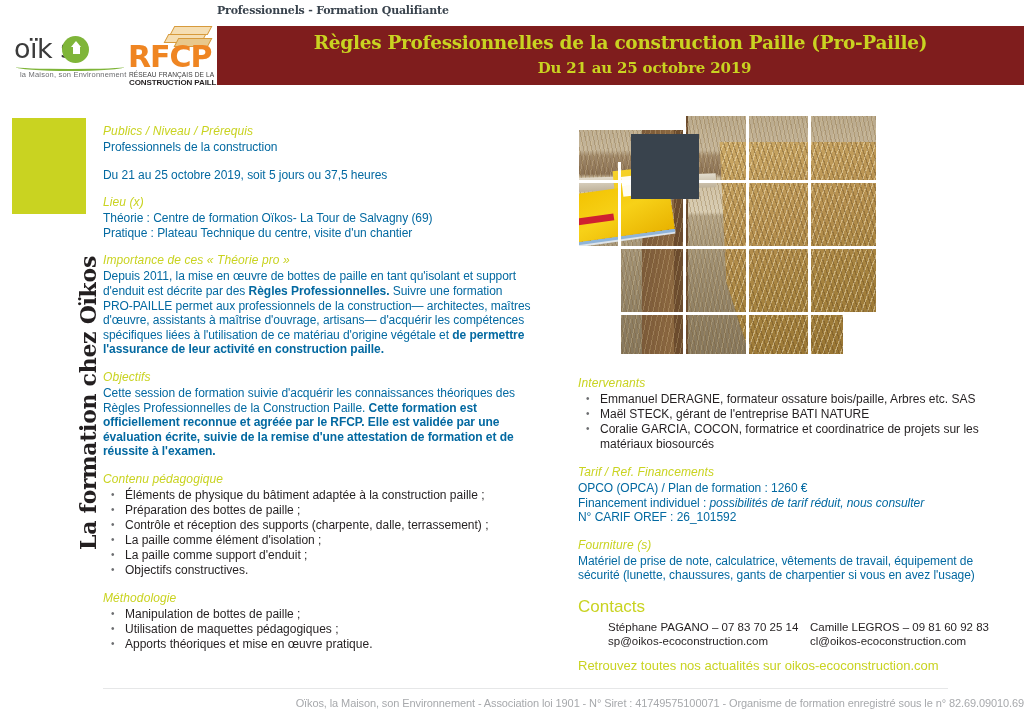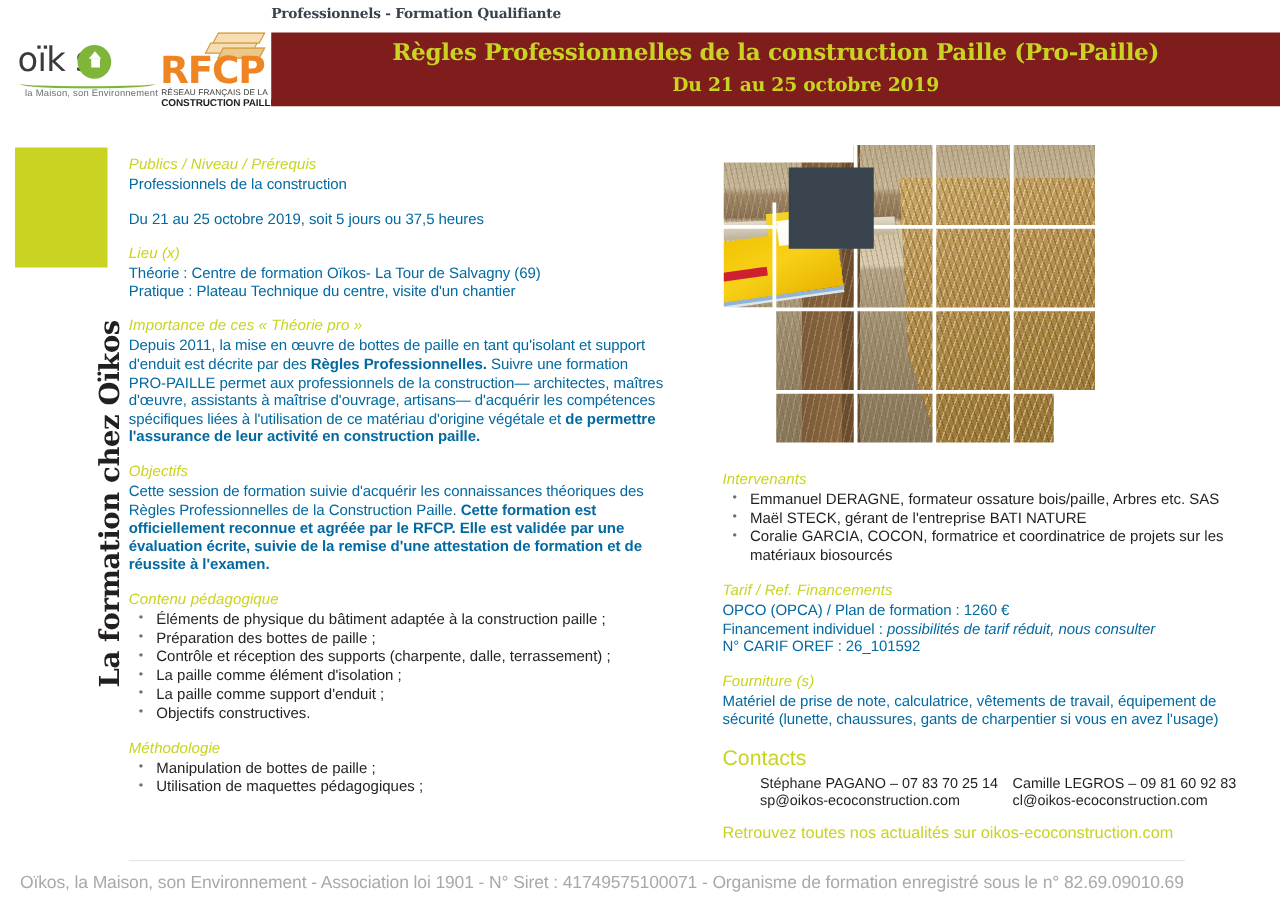--- a/index.html
+++ b/index.html
@@ -421,22 +421,22 @@
     top: 688px;
     width: 845px;
     height: 1px;
     background: #e6e7e8;
   }
   .footer-text {
     position: absolute;
     left: 16px;
     right: 0;
     top: 697px;
-    text-align: left;
-    font-size: 14px;
+    text-align: right;
+    font-size: 11px;
     color: #a7a9ac;
     letter-spacing: -0.1px;
   }
 </style>
 </head>
 <body>
 
 <div class="page">
 
   <div class="header">
@@ -515,20 +515,21 @@
         <li>La paille comme support d'enduit ;</li>
         <li>Objectifs constructives.</li>
       </ul>
     </div>
 
     <div class="sec">
       <div class="sec-head">Méthodologie</div>
       <ul class="bullets">
         <li>Manipulation de bottes de paille ;</li>
         <li>Utilisation de maquettes pédagogiques ;</li>
+        <li>Apports théoriques et mise en œuvre pratique.</li>
       </ul>
     </div>
   </div>
 
   <div class="collage">
     <div class="photo-tile" style="left:0;top:0;width:320px;height:252px;">
       <div class="photo-inner"></div>
       <div class="photo-straw"></div>
       <div class="photo-bench"></div>
       <div class="photo-booklet2"></div>

